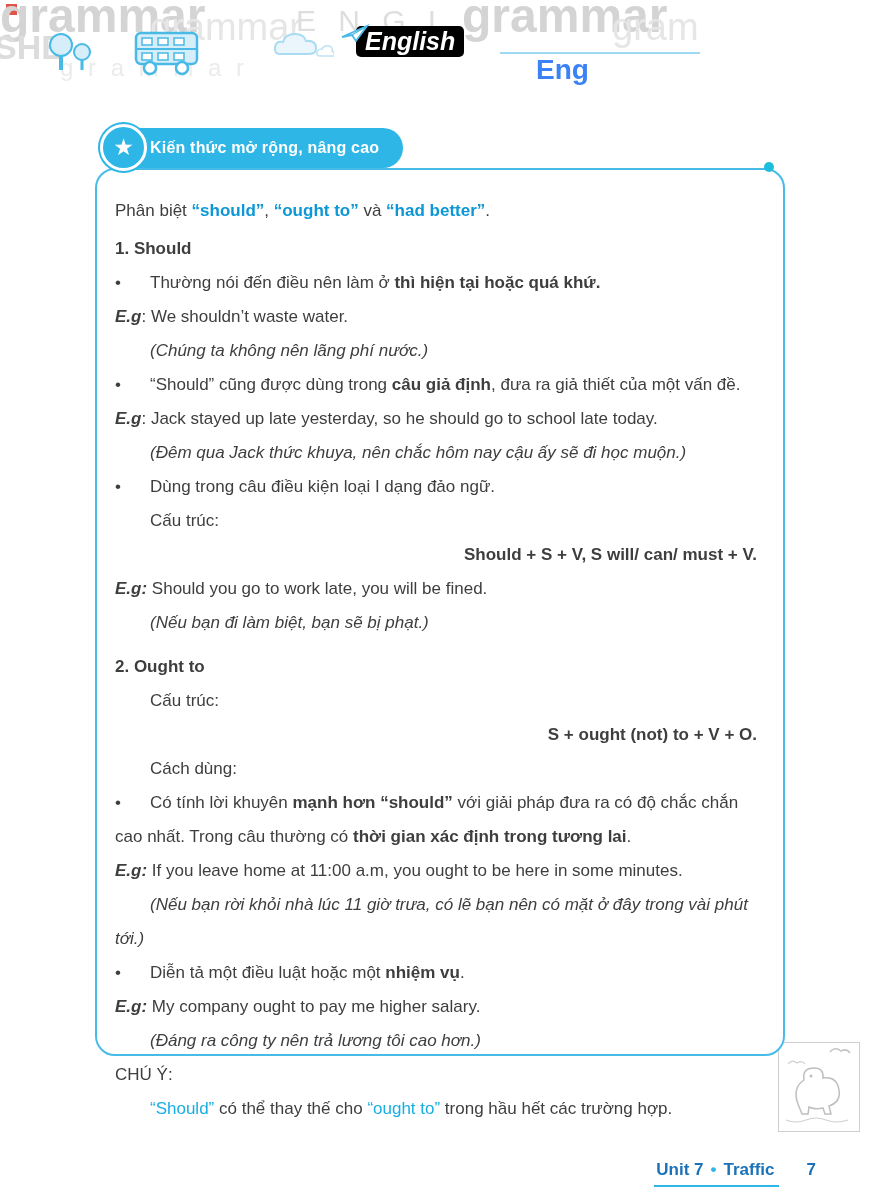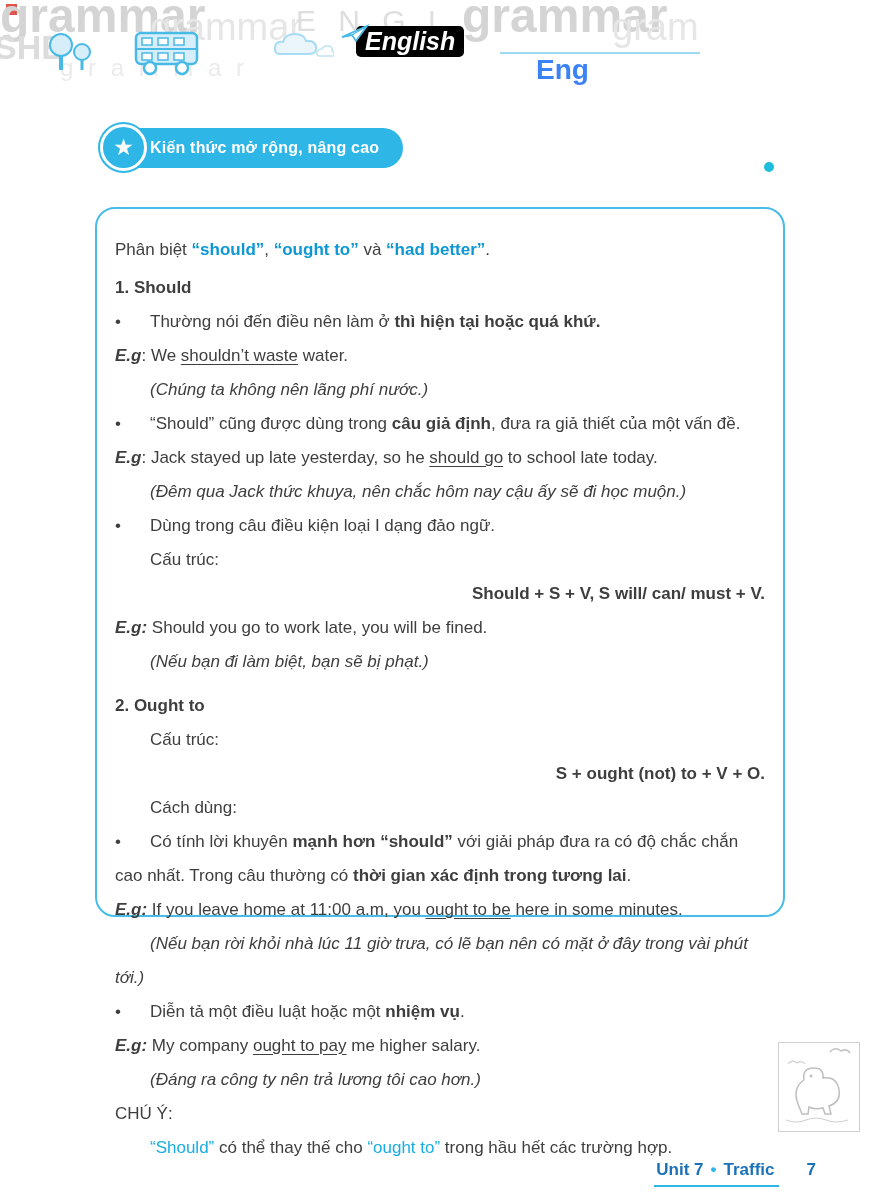--- a/index.html
+++ b/index.html
@@ -39,34 +39,34 @@
            border-radius:22px; display:flex; align-items:center; padding:0 24px 0 50px; z-index:3; }
   .badge-star { position:absolute; left:0px; top:-4px; width:47px; height:47px; border-radius:50%;
                 background:#2eb6e7; border:3px solid #ffffff; box-shadow:0 0 0 2px #2eb6e7;
                 display:flex; align-items:center; justify-content:center; color:#fff; font-size:23px; }
   .badge-label { color:#ffffff; font-weight:700; font-size:16px; letter-spacing:0.2px; }
 
   .corner-dot { position:absolute; left:764px; top:162px; width:10px; height:10px;
                 border-radius:50%; background:#1fbddd; z-index:3; }
 
   
-  .content-box { position:absolute; left:95px; top:168px; width:690px; height:710px;
+  .content-box { position:absolute; left:95px; top:168px; width:690px; height:888px;
                  border:2px solid #47bce8; border-radius:20px; background:#fff;
-                 padding:24px 18px 0 18px; z-index:2;margin-top:39px; }
+                 padding:24px 26px 0 18px; z-index:2; }
   .content-box p, .content-box h3 { font-size:17px; line-height:34px; color:#3e3e3e; }
   .intro { color:#18ade3; }
   .intro b { color:#0d97d4; }
   .sec { color:#18ade3; font-size:18px; font-weight:700; margin-top:4px; }
   .sec2 { margin-top:10px; }
   .bullet .bu { display:inline-block; width:35px; color:#3e3e3e; }
   .indent { text-indent:35px; }
   .tr { font-style:italic; color:#8e8e8e; text-indent:35px; }
   .formula { color:#18ade3; font-weight:700; text-align:right; font-size:18px; }
   .egl { font-weight:700; font-style:italic; }
-  .ul { text-decoration:underline; text-underline-offset:3px; }
+  .ul { text-underline-offset:3px; }
   .cy { color:#18ade3; }
   b { font-weight:700; }
 
   
   .doodle { position:absolute; left:778px; top:1042px; }
 
   
   .footer { position:absolute; top:1160px; right:64px; display:flex; align-items:baseline; gap:28px; }
   .unit-group { display:flex; gap:7px; border-bottom:2px solid #2db6e8; padding:0 4px 5px 2px;
                 font-size:17px; font-weight:700; color:#1b72b8; }

